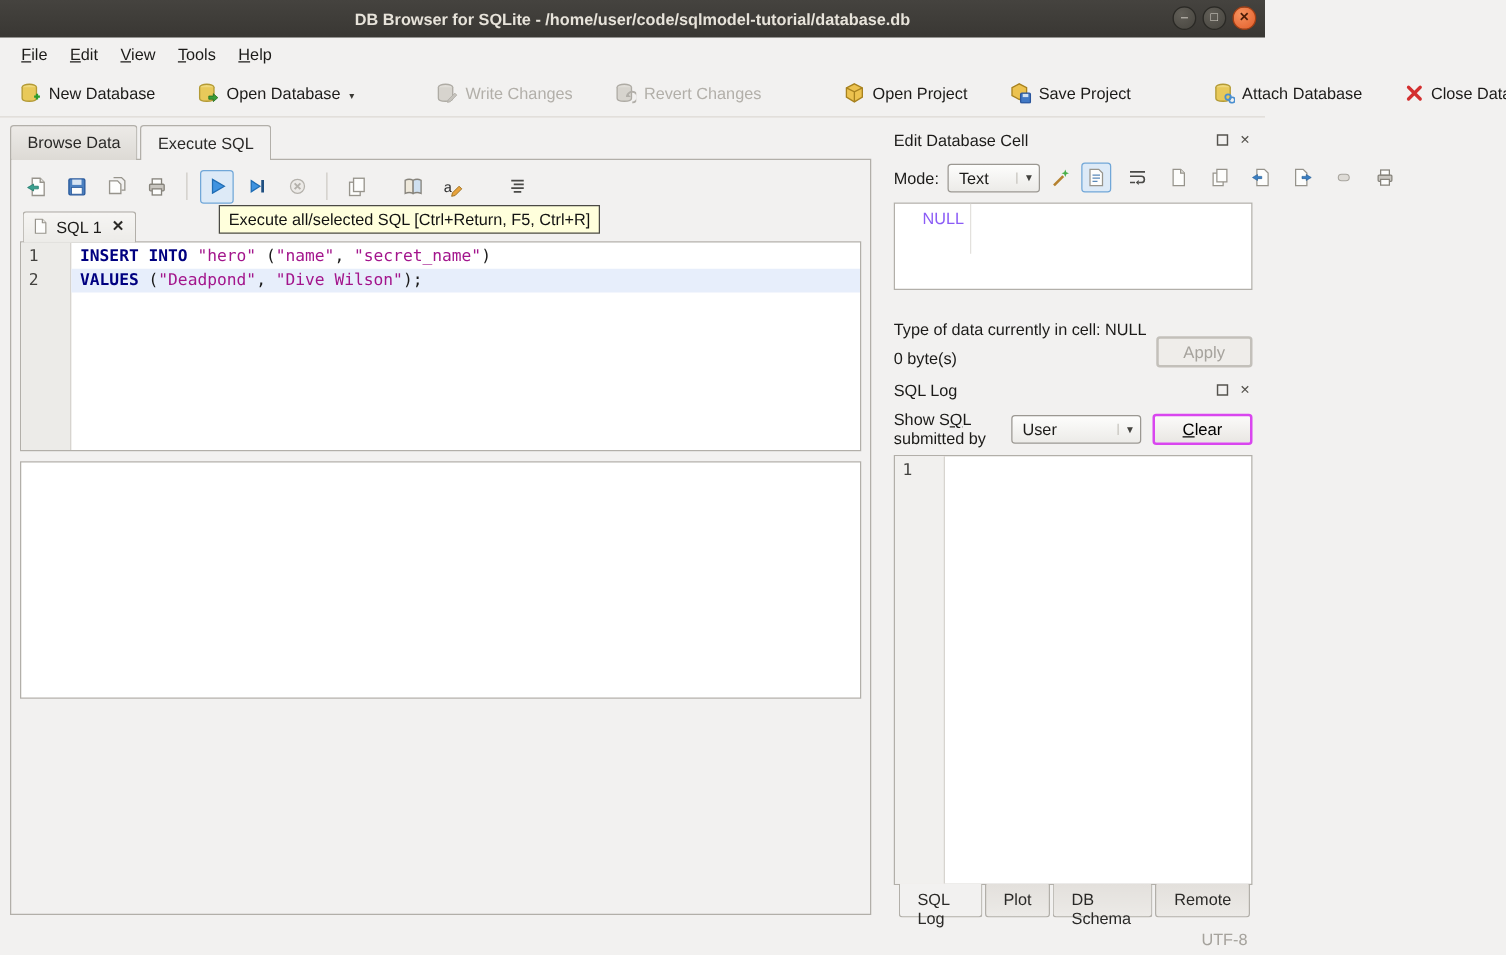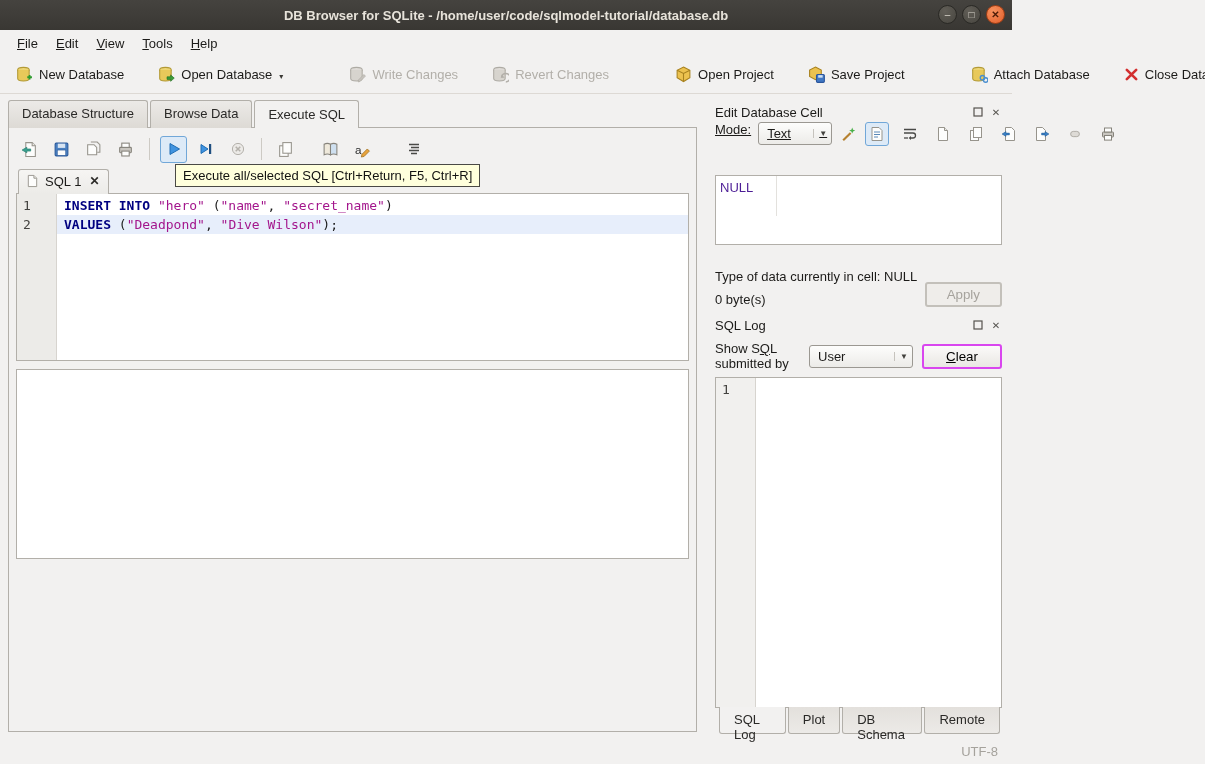--- a/index.html
+++ b/index.html
@@ -68,30 +68,30 @@
   .tooltip { position:absolute; left:166px; top:36px; background:#ffffdc; border:1px solid #4a4945; padding:3px 7px;
              white-space:nowrap; z-index:10; font-size:13px; color:#121211; }
 
   
   .right-pane { flex:1; display:flex; flex-direction:column; padding:8px 10px 0 10px; min-width:0; }
   .dock-header { display:flex; align-items:center; height:20px; flex:0 0 20px; }
   .dock-title { flex:1; }
   .dock-icons { display:flex; gap:6px; align-items:center; }
   .dock-ic { width:12px; height:12px; display:flex; align-items:center; justify-content:center; color:#55534e; font-size:10px; }
 
-  .mode-row { display:flex; align-items:flex-start; height:40px; flex:0 0 40px; gap:7px;text-decoration:underline; }
+  .mode-row { display:flex; align-items:center; height:40px; flex:0 0 40px; gap:7px; }
   .combo { display:flex; align-items:center; background:linear-gradient(#fdfdfc,#ecebe8); border:1px solid #9b9892; border-radius:3px;
            padding:3px 4px 3px 8px; min-width:74px; justify-content:space-between; }
   .combo .combo-arrow { font-size:8px; color:#43423e; margin-left:10px; border-left:1px solid #c6c3bd; padding-left:5px; }
   .mode-icons { display:flex; align-items:center; gap:9px; margin-left:auto; }
   .mini-btn { width:24px; height:24px; display:flex; align-items:center; justify-content:center; border-radius:3px; border:1px solid transparent; }
   .mini-btn.active { border:1px solid #71a7d8; background:#ddeaf7; }
 
   .cell-editor { height:70px; flex:0 0 70px; border:1px solid #b2afa9; background:#fff; position:relative;
-                 font-size:13px; color:#4c1d95; padding:4px 4px;margin-top:13px; }
+                 font-size:13px; color:#8b5cf6; padding:4px 22px; }
   .cell-editor .v-div { position:absolute; left:60px; top:0; bottom:28px; width:1px; background:#e3e1dd; }
 
   .cell-info-row { display:flex; align-items:flex-end; margin-top:10px; flex:0 0 52px; }
   .cell-info-text .line1 { margin-bottom:8px; }
   .btn { padding:3px 20px; background:linear-gradient(#fbfaf9,#e9e7e3); border:2px solid #d946ef; border-radius:3px; margin-left:auto; }
   .btn.disabled { color:#a6a39d; background:#efedea; border-color:#c3c0ba; }
 
   .log-filter-row { display:flex; align-items:center; height:42px; flex:0 0 42px; gap:9px; }
   .clear-btn { margin-left:auto; min-width:80px; text-align:center; }
 
@@ -195,21 +195,20 @@
           <path d="M3 3l10 10M13 3L3 13" stroke="#d32f2f" stroke-width="2.8" stroke-linecap="round"></path>
         </svg>
       <span>Close Database</span>
     </div>
   </div>
 
   <div class="main">
 
     <div class="left-pane">
       <div class="tabbar">
-        <div class="tab"><span>Database Structure</span></div>
         <div class="tab"><span>Browse Data</span></div>
         <div class="tab active"><span>Execute SQL</span></div>
       </div>
 
       <div class="frame">
 
         <div class="sql-toolbar">
           <div class="itbtn">
             <svg width="17" height="17" viewBox="0 0 16 16">
                 <path d="M4.5 1.5h6l3 3v10h-9z" fill="#fdfdfc" stroke="#97948c"></path>

